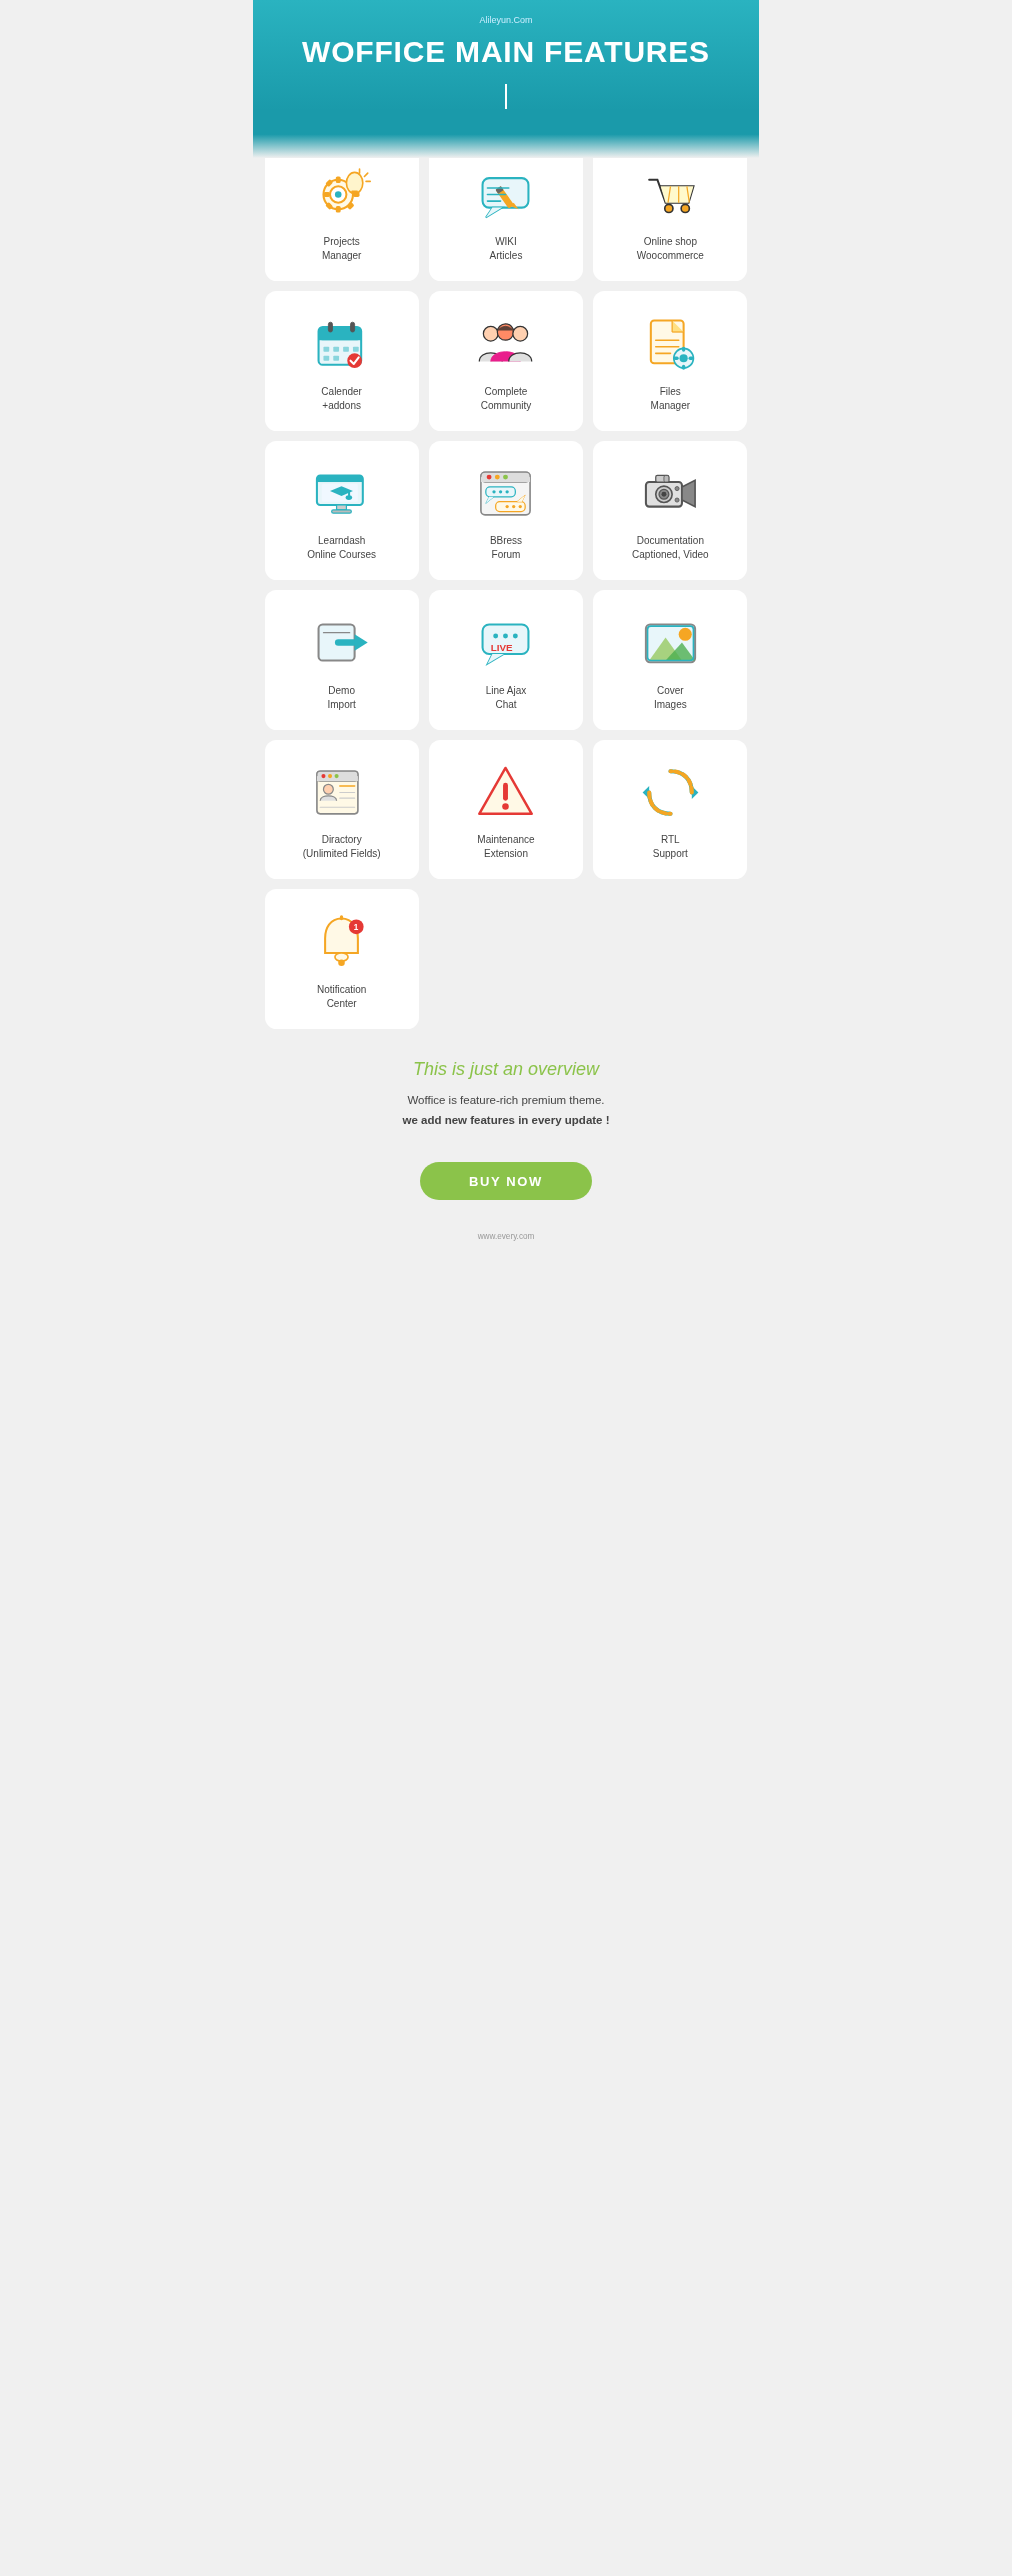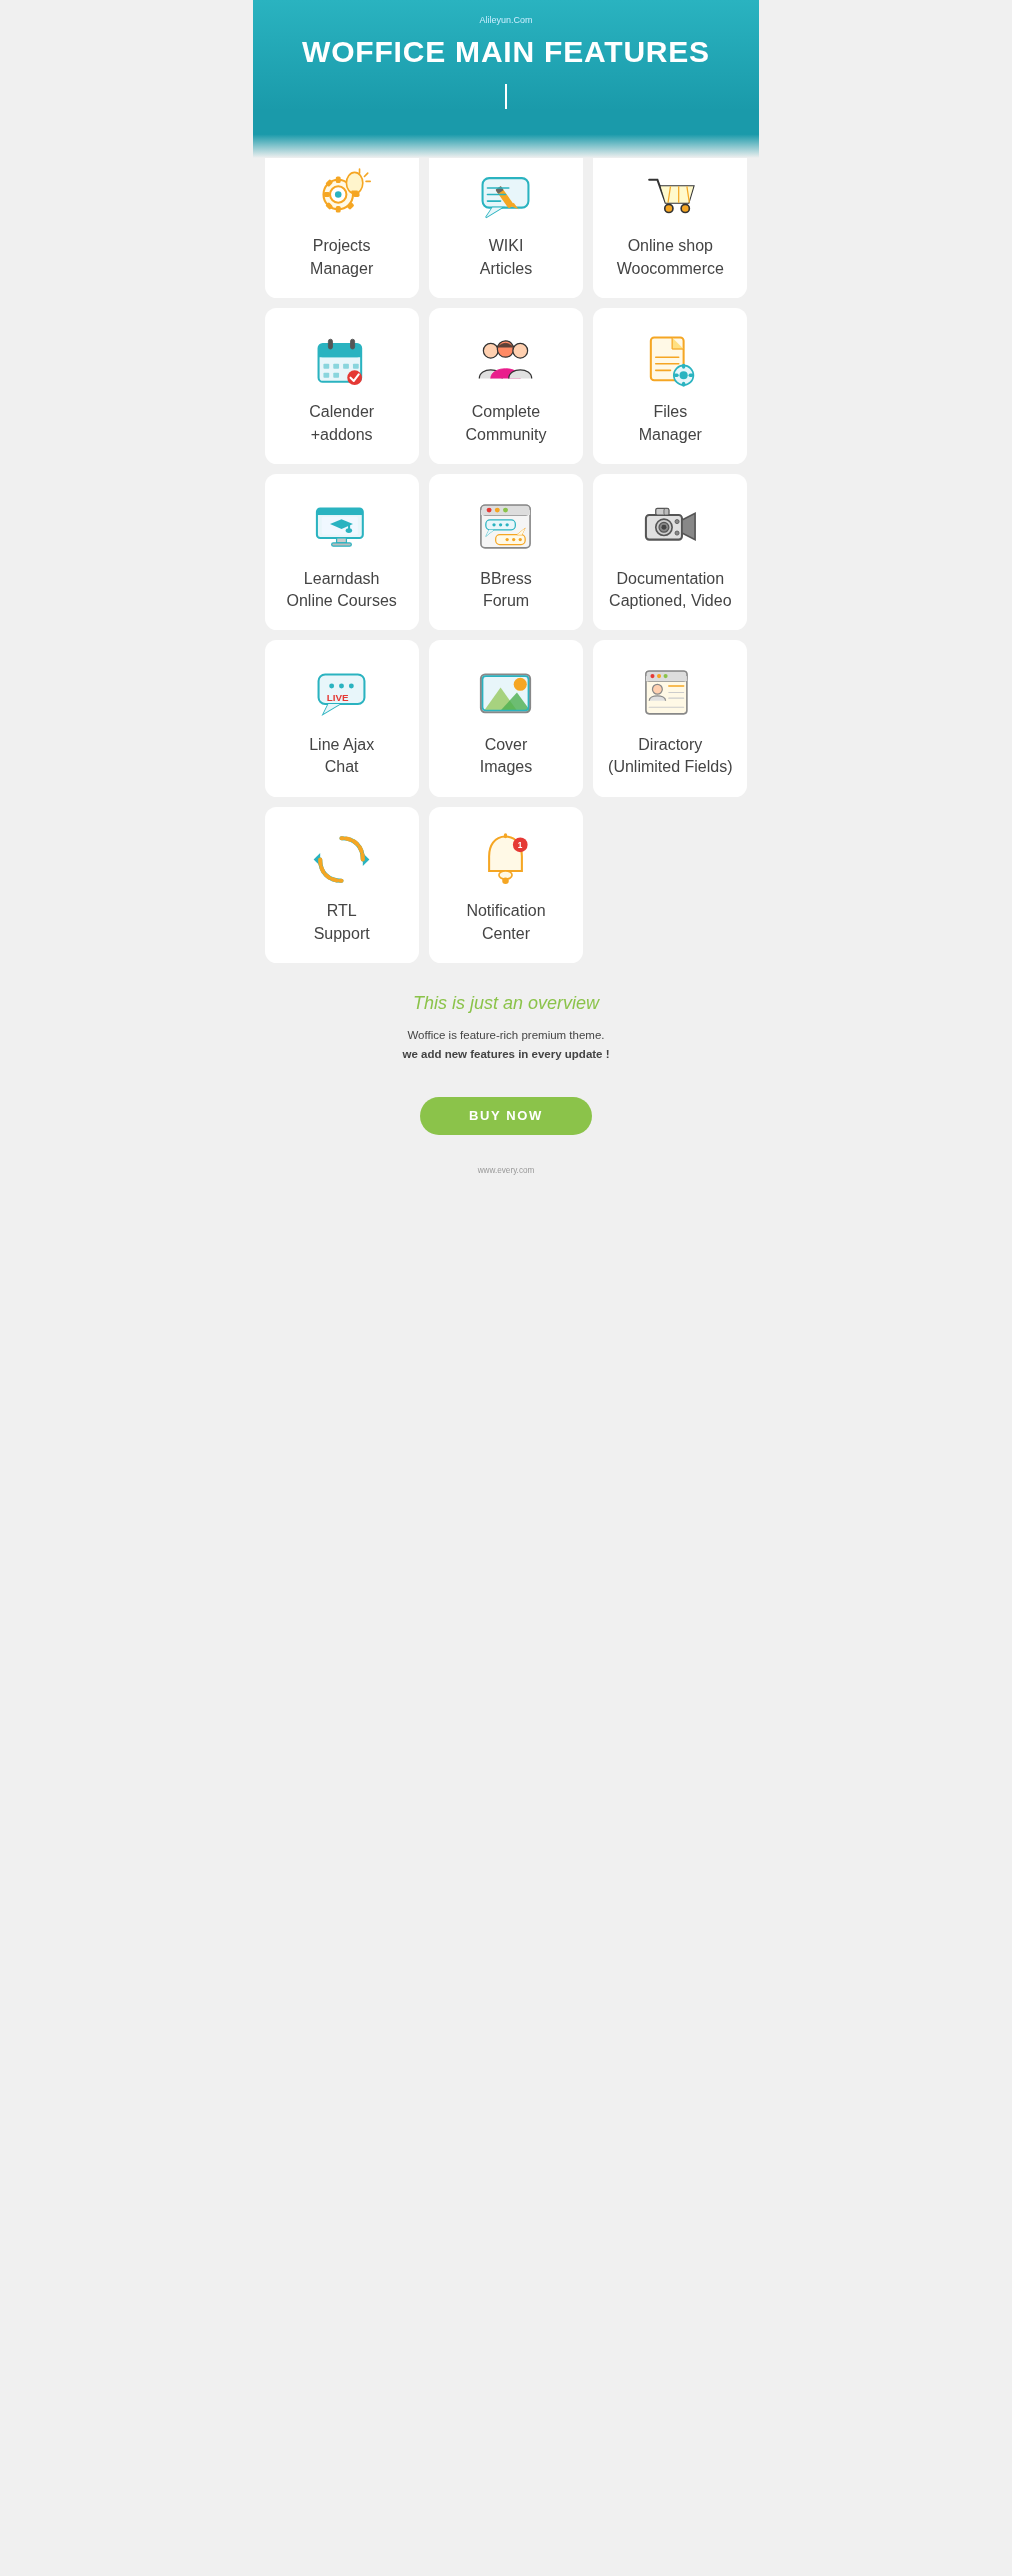--- a/index.html
+++ b/index.html
@@ -62,21 +62,21 @@
       margin-bottom: 11.5px;
       display: flex;
       align-items: center;
       justify-content: center;
     }
     .feature-icon svg {
       width: 59px;
       height: 59px;
     }
     .feature-label {
-      font-size: 16px;
+      font-size: 10px;
       color: #444;
       line-height: 1.4;
       font-weight: 500;
     }
     .footer-section {
       padding: 30px 16.4px 25px 16.4px;
       text-align: center;
     }
     .footer-tagline {
       font-size: 18px;
@@ -333,20 +333,34 @@
 
           <polygon points="50,28 66,20 66,52 50,44" fill="#888" stroke="#555" stroke-width="2"></polygon>
 
           <circle cx="44" cy="30" r="2.5" fill="#888" stroke="#555" stroke-width="1"></circle>
           <circle cx="44" cy="44" r="2.5" fill="#888" stroke="#555" stroke-width="1"></circle>
         </svg>
       </div>
       <div class="feature-label">Documentation<br>Captioned, Video</div>
     </div>
 
+    <div class="feature-card">
+      <div class="feature-icon">
+        <svg viewBox="0 0 72 72" fill="none" xmlns="http://www.w3.org/2000/svg">
+
+          <rect x="8" y="14" width="44" height="44" rx="5" fill="#E8F6FA" stroke="#888" stroke-width="2.5"></rect>
+
+          <rect x="28" y="32" width="28" height="8" rx="4" fill="#2ab3c0"></rect>
+          <polygon points="52,26 68,36 52,46" fill="#2ab3c0"></polygon>
+
+          <line x1="14" y1="24" x2="46" y2="24" stroke="#888" stroke-width="1.5" stroke-linecap="round"></line>
+        </svg>
+      </div>
+      <div class="feature-label">Demo<br>Import</div>
+    </div>
 
     <div class="feature-card">
       <div class="feature-icon">
         <svg viewBox="0 0 72 72" fill="none" xmlns="http://www.w3.org/2000/svg">
 
           <rect x="8" y="14" width="56" height="36" rx="8" fill="#E8F6FA" stroke="#2ab3c0" stroke-width="2.5"></rect>
           <polygon points="20,50 14,62 34,50" fill="#E8F6FA" stroke="#2ab3c0" stroke-width="2"></polygon>
           <polygon points="20,50 14,62 34,50" fill="#E8F6FA"></polygon>
 
           <circle cx="24" cy="28" r="3" fill="#2ab3c0"></circle>
@@ -393,20 +407,32 @@
 
           <line x1="34" y1="28" x2="52" y2="28" stroke="#F5A623" stroke-width="2" stroke-linecap="round"></line>
           <line x1="34" y1="36" x2="52" y2="36" stroke="#ccc" stroke-width="1.5" stroke-linecap="round"></line>
           <line x1="34" y1="43" x2="52" y2="43" stroke="#ccc" stroke-width="1.5" stroke-linecap="round"></line>
           <line x1="10" y1="54" x2="52" y2="54" stroke="#ccc" stroke-width="1.5" stroke-linecap="round"></line>
         </svg>
       </div>
       <div class="feature-label">Diractory<br>(Unlimited Fields)</div>
     </div>
 
+    <div class="feature-card">
+      <div class="feature-icon">
+        <svg viewBox="0 0 72 72" fill="none" xmlns="http://www.w3.org/2000/svg">
+
+          <polygon points="36,6 68,62 4,62" fill="#FFF9E6" stroke="#E53935" stroke-width="3" stroke-linejoin="round"></polygon>
+
+          <rect x="33" y="24" width="6" height="22" rx="3" fill="#E53935"></rect>
+          <circle cx="36" cy="53" r="4" fill="#E53935"></circle>
+        </svg>
+      </div>
+      <div class="feature-label">Maintenance<br>Extension</div>
+    </div>
 
 
 
     <div class="feature-card">
       <div class="feature-icon">
         <svg viewBox="0 0 72 72" fill="none" xmlns="http://www.w3.org/2000/svg">
 
           <path d="M36 10 C52 10 62 20 62 36" stroke="#2ab3c0" stroke-width="5" stroke-linecap="round" fill="none"></path>
           <polygon points="62,28 62,44 70,36" fill="#2ab3c0"></polygon>
 

